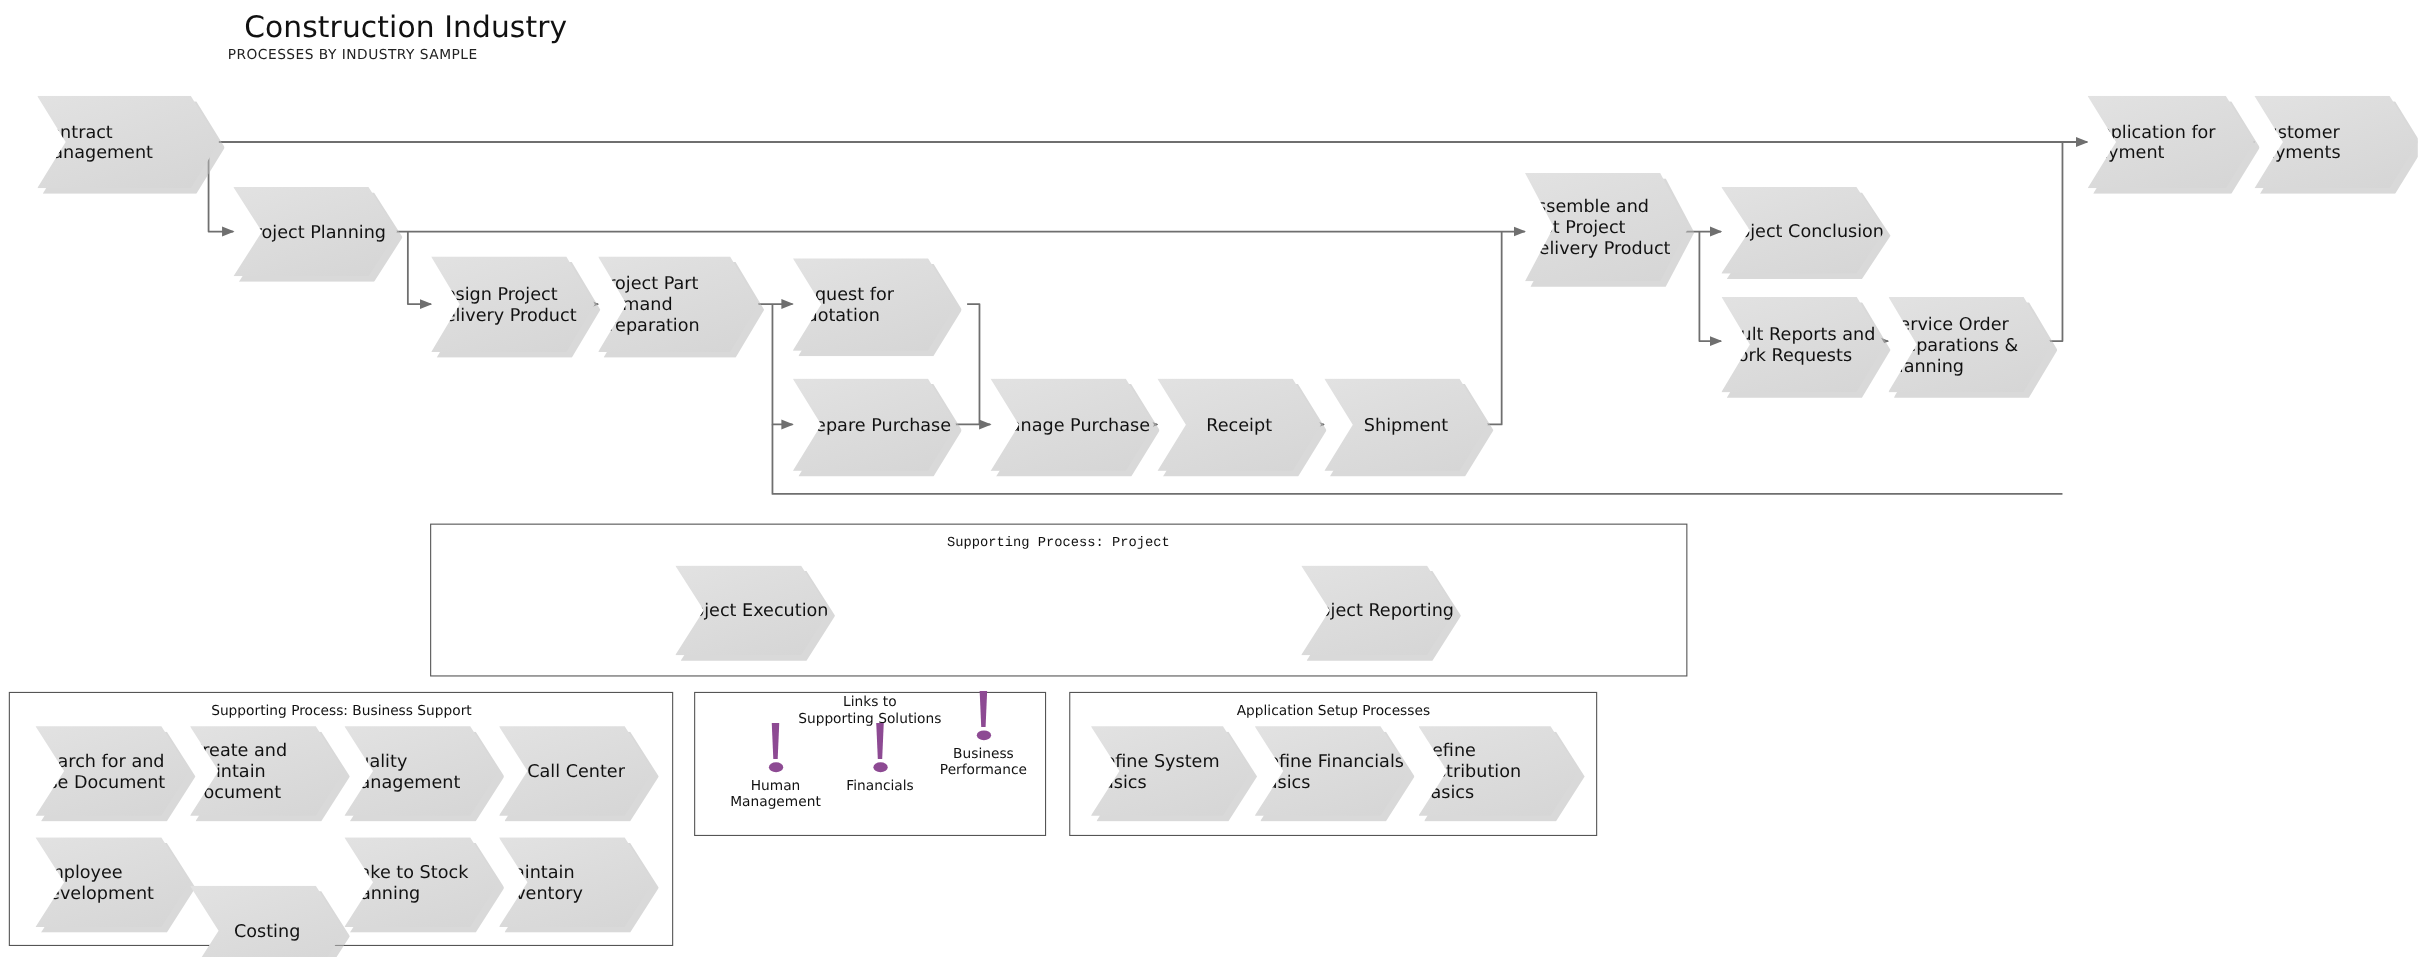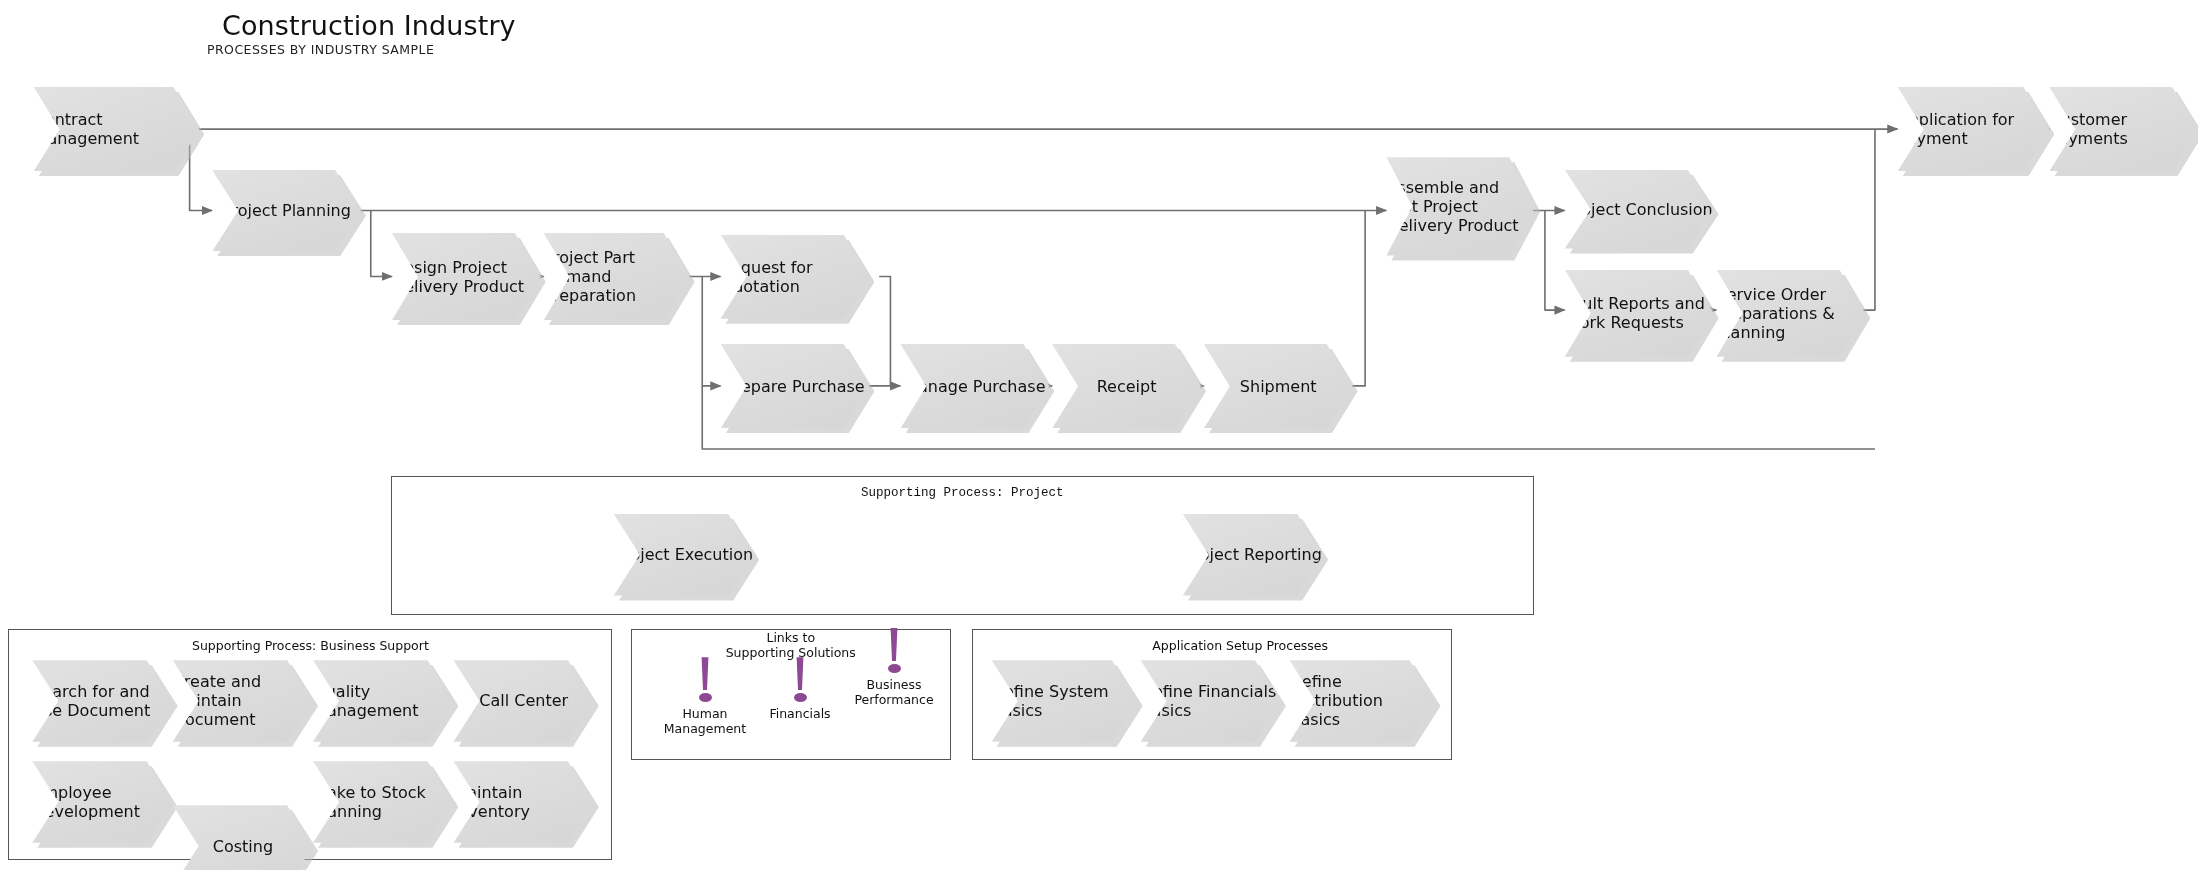--- a/index.html
+++ b/index.html
@@ -378,21 +378,21 @@
       <span class="barsh"></span>
       <span class="dotsh"></span>
       <span class="bar"></span>
       <span class="dot"></span>
     </div>
     <div class="sol-lbl">Business
 Performance</div>
   </div>
 
   <div class="groupbox" style="left:972px;top:629.3px;width:480.3px;height:130.6px;"></div>
-  <div class="group-title" style="left:972px;top:638.8px;width:480.3px;padding-left:28px;">Application Setup Processes</div>
+  <div class="group-title" style="left:972px;top:638.8px;width:480.3px;">Application Setup Processes</div>
 
   <div class="chevwrap" style="left:991.7px;top:660.2px;width:146.1px;height:81.5px;">
     <div class="chevshadow"></div>
     <div class="chevbody">
       <span class="lbl">Define System
 Basics</span>
     </div>
   </div>
   <div class="chevwrap" style="left:1140.6px;top:660.2px;width:140.4px;height:81.5px;">
     <div class="chevshadow"></div>

